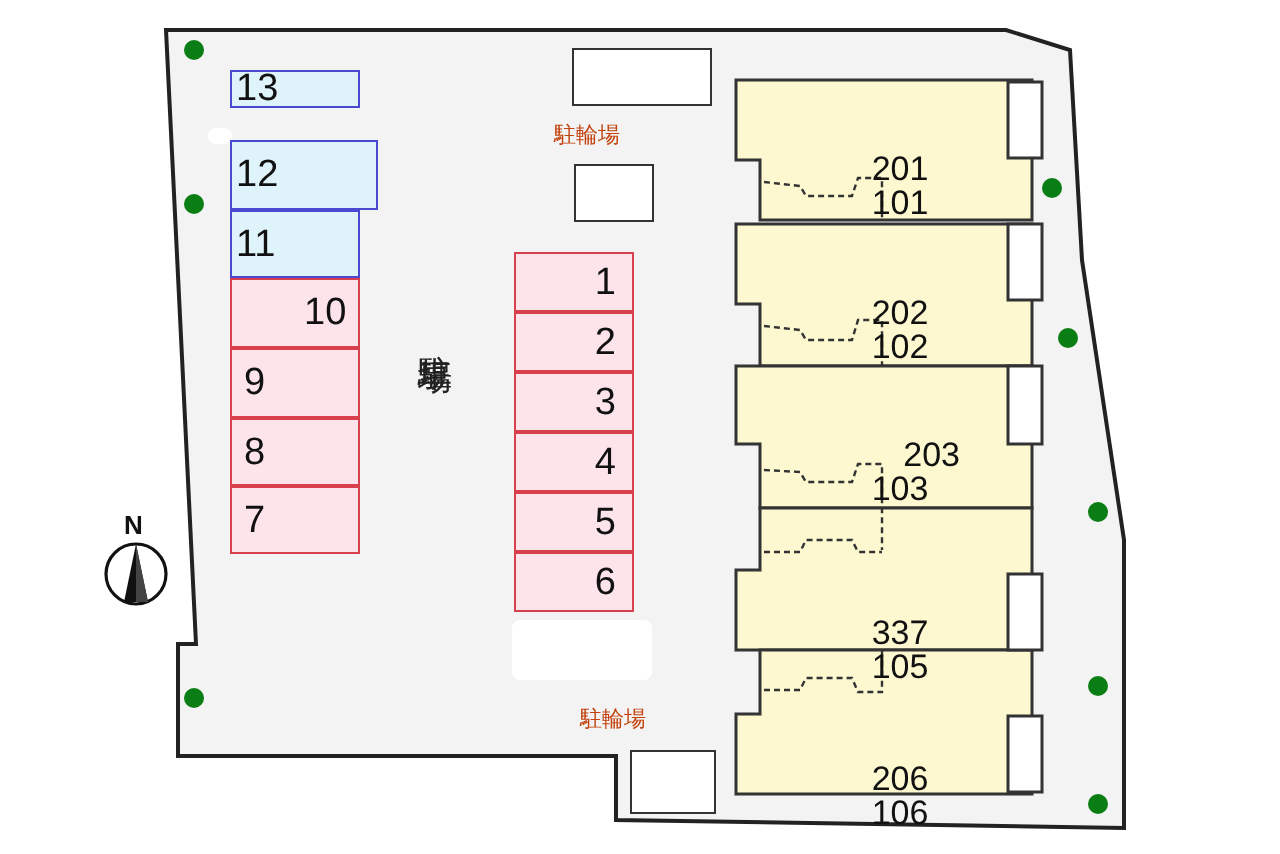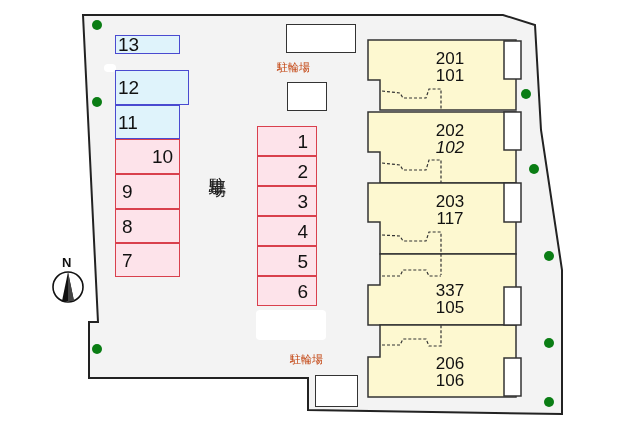--- a/index.html
+++ b/index.html
@@ -6,21 +6,21 @@
     body { width:640px; height:427px; position:relative; overflow:hidden; font-family:"Liberation Sans", sans-serif; }
     #lot-svg { position:absolute; left:0; top:0; }
     .stall { position:absolute; box-sizing:border-box; font-size:19px; color:#111; line-height:1; display:flex; align-items:center; }
     .stall.blue { background:#dff3fb; border:1.5px solid #4a4ad0; }
     .stall.pink { background:#fde3ea; border:1.5px solid #d9404d; }
     .stall.left-num { justify-content:flex-start; padding-left:2px; }
     .stall.right-num { justify-content:flex-end; padding-right:8px; }
     .kanji-v { position:absolute; font-size:17px; color:#222; writing-mode:vertical-rl; letter-spacing:2px; }
     .kanji-h { position:absolute; font-size:11px; color:#c2410c; letter-spacing:0px; white-space:nowrap; }
     .bike-box { position:absolute; background:#ffffff; border:1.5px solid #333; box-sizing:border-box; }
-    .unit-label { position:absolute; font-size:17px; color:#111; text-align:center; line-height:17px; width:60px; }
+    .unit-label { position:absolute; font-size:17px; color:#111; text-align:center; line-height:17px; width:60px;margin-top:26px; }
     .tree { position:absolute; width:10px; height:10px; border-radius:50%; background:#0a7d14; }
     .whitepatch { position:absolute; background:#ffffff; border-radius:4px; }
     .compass { position:absolute; }
   </style>
 </head>
 <body>
 
 <svg id="lot-svg" width="640" height="427" viewBox="0 0 640 427">
 
   <path d="M83,15 L503,15 L535,25 L541,130 L562,270 L562,414 L308,410 L308,378 L89,378 L89,322 L98,322 L83,15 Z" fill="#f3f3f3" stroke="#222" stroke-width="2"></path>
@@ -111,25 +111,25 @@
 
 <div class="kanji-h" style="left:290px;top:352px;">駐輪場</div>
 <div class="bike-box" style="left:315px;top:375px;width:43px;height:32px;"></div>
 
 <div>
   <div class="unit-label" style="left:420px;top:50px;">201</div>
   <div class="unit-label" style="left:420px;top:67px;">101</div>
 </div>
 <div>
   <div class="unit-label" style="left:420px;top:122px;">202</div>
-  <div class="unit-label" style="left:420px;top:139px;font-style:italic;">102</div>
+  <div class="unit-label" style="left:420px;top:139px;">102</div>
 </div>
 <div>
-  <div class="unit-label" style="left:420px;top:193px;">203</div>
-  <div class="unit-label" style="left:420px;top:210px;">117</div>
+  <div class="unit-label" style="left:420px;top:193px;text-align:right;">203</div>
+  <div class="unit-label" style="left:420px;top:210px;">103</div>
 </div>
 <div>
   <div class="unit-label" style="left:420px;top:282px;">337</div>
   <div class="unit-label" style="left:420px;top:299px;">105</div>
 </div>
 <div>
   <div class="unit-label" style="left:420px;top:355px;">206</div>
   <div class="unit-label" style="left:420px;top:372px;">106</div>
 </div>
 

